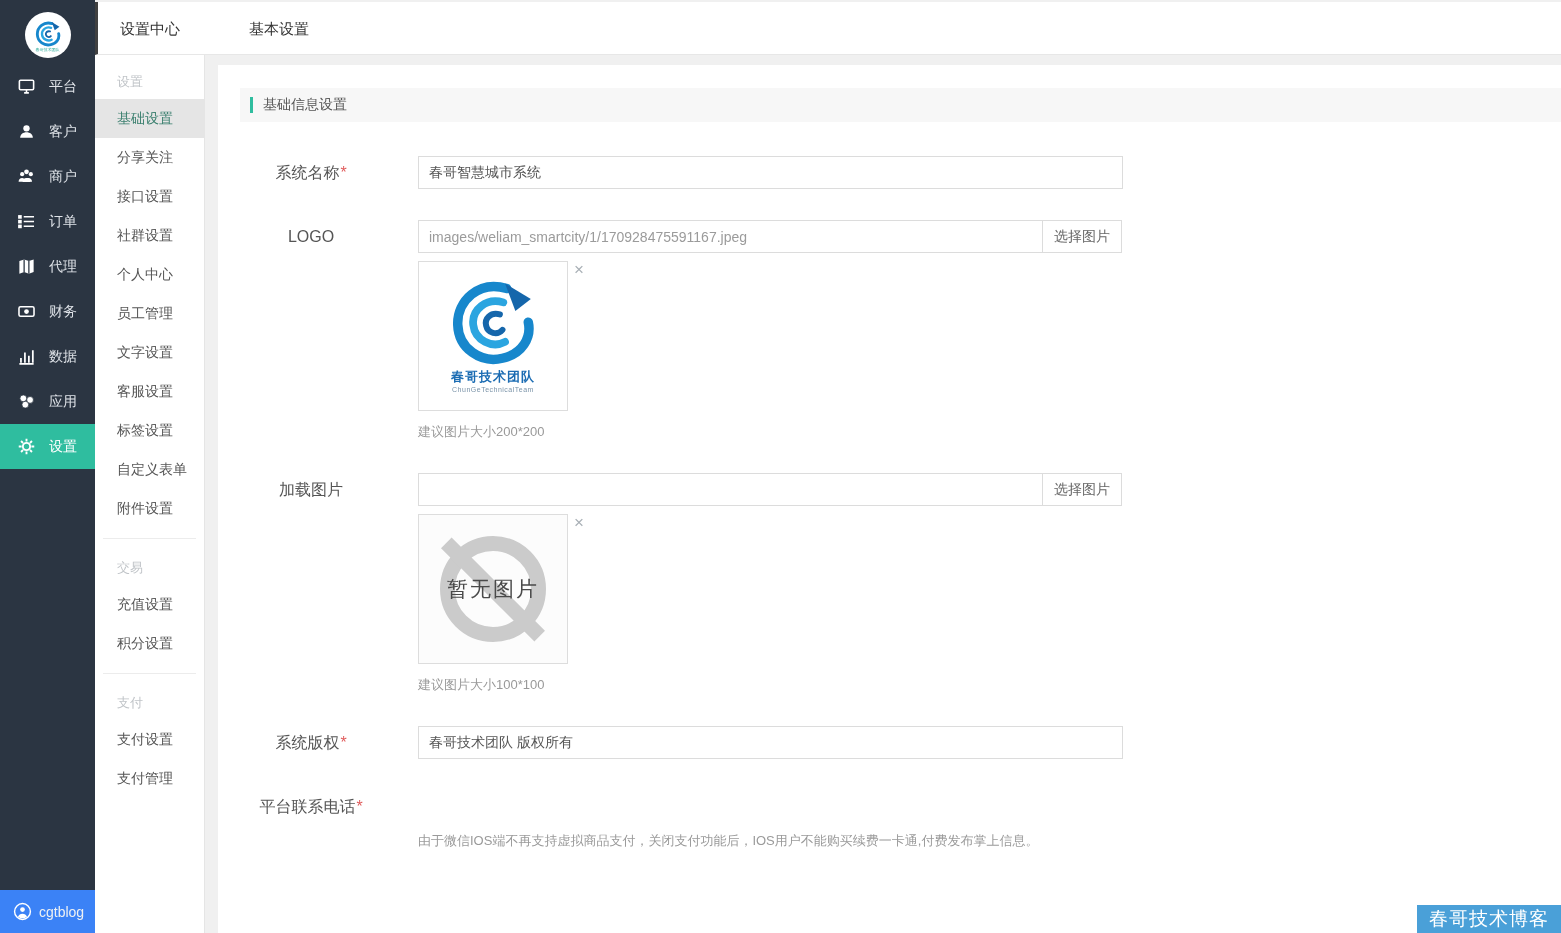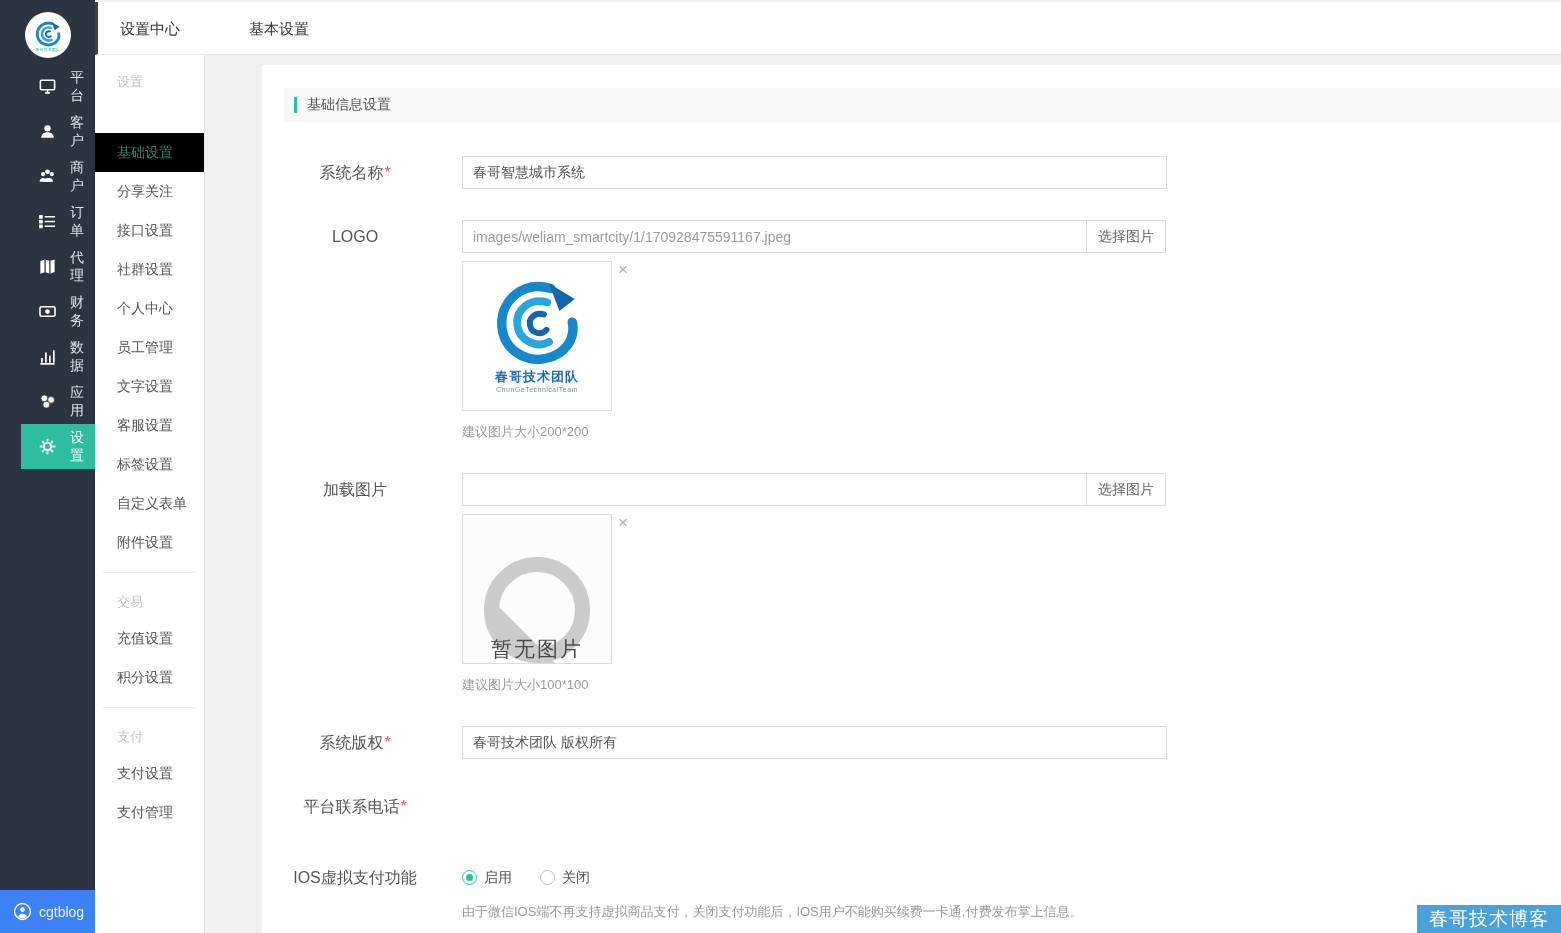--- a/index.html
+++ b/index.html
@@ -5,43 +5,43 @@
   * { margin:0; padding:0; box-sizing:border-box; }
   html,body { width:1561px; height:933px; overflow:hidden; background:#f0f0f0;
     font-family:"Liberation Sans","DejaVu Sans",sans-serif; }
 
   
   .sidebar { position:absolute; left:0; top:0; width:95px; height:933px; background:#2b3542; z-index:5; }
   .sidebar-logo-wrap { height:62px; display:flex; align-items:center; justify-content:center; padding-top:8px; }
   .sidebar-logo { width:46px; height:46px; border-radius:50%; background:#fff; display:flex; flex-direction:column; align-items:center; justify-content:center; overflow:hidden; }
   .sidebar-logo svg { width:26px; height:26px; margin-top:3px; }
   .sidebar-logo .mini-brand { font-size:4px; color:#2fae9b; line-height:5px; white-space:nowrap; }
-  .nav { margin-top:2px;padding-left:21px; }
+  .nav { margin-top:2px; }
   .nav-item { height:45px; display:flex; align-items:center; padding-left:17px; cursor:pointer; color:#dfe3e8; font-size:14px; }
   .nav-item .nicon { width:19px; height:19px; margin-right:13px; display:flex; align-items:center; justify-content:center; }
   .nav-item .nicon svg { width:19px; height:19px; }
   .nav-item.active { background:#2fbd9f; color:#fff; }
   .sidebar-footer { position:absolute; left:0; bottom:0; width:95px; height:43px; background:#3b82f6; display:flex; align-items:center; padding-left:13px; color:#eef1f3; font-size:14px; cursor:pointer; }
   .sidebar-footer svg { width:19px; height:19px; margin-right:7px; }
 
   
   .topbar { position:absolute; left:95px; top:2px; width:1466px; height:53px; background:#fff; border-bottom:1px solid #e7e7e7; border-left:3px solid #404040; z-index:4; }
   .topbar-title { position:absolute; left:22px; top:0; line-height:53px; font-size:15px; color:#333; }
   .topbar-tab { position:absolute; left:136px; top:0; line-height:53px; font-size:15px; color:#333; cursor:pointer;margin-left:15px; }
 
   
   .submenu { position:absolute; left:95px; top:53px; width:110px; height:880px; background:#fff; border-right:1px solid #e5e5e5; z-index:3; }
   .submenu-section-label { padding:20px 0 8px 22px; font-size:13px; color:#c0c4c8; }
   .submenu-item { height:39px; line-height:39px; padding-left:22px; font-size:14px; color:#555; cursor:pointer; white-space:nowrap; }
-  .submenu-item.active { background:#000000; color:#3a7f6e;margin-top:34px; }
+  .submenu-item.active { background:#e5e5e5; color:#3a7f6e; }
   .submenu-divider { border-top:1px solid #ececec; margin:10px 8px 0 8px; }
 
   
   .content { position:absolute; left:205px; top:53px; width:1356px; height:880px; background:#f0f0f0; }
-  .card { position:absolute; left:13px; top:12px; right:0; bottom:0; background:#fff; overflow:hidden;margin-left:44px; }
+  .card { position:absolute; left:13px; top:12px; right:0; bottom:0; background:#fff; overflow:hidden; }
   .card-header { margin:23px 0 0 22px; height:34px; background:#f7f7f7; display:flex; align-items:center; }
   .accent-bar { width:3px; height:16px; background:#2fbd9f; margin-left:10px; }
   .card-header-title { margin-left:10px; font-size:14px; color:#555; }
 
   .form { padding-top:34px; }
   .row { display:flex; }
   .flabel { width:200px; padding-right:14px; text-align:center; font-size:16px; color:#555; line-height:33px; white-space:nowrap; }
   .req { color:#e05c5c; margin-left:1px; }
   .tinput { height:33px; border:1px solid #dcdcdc; padding:0 10px; font-size:14px; color:#555; background:#fff; outline:none; font-family:inherit; }
   .w-full { width:705px; }
@@ -53,21 +53,21 @@
   .preview-wrap { position:relative; margin:8px 0 0 200px; width:190px; }
   .preview-box { width:150px; height:150px; border:1px solid #ddd; background:#fff; display:flex; align-items:center; justify-content:center; }
   .close-x { position:absolute; left:156px; top:0px; font-size:17px; color:#a9b0b6; cursor:pointer; line-height:17px; }
   .hint { margin:12px 0 0 200px; font-size:13px; color:#999; }
 
   .logo-preview { display:flex; flex-direction:column; align-items:center; }
   .logo-preview svg { width:92px; height:86px; }
   .logo-cn { font-size:13px; font-weight:bold; color:#1b6cb3; letter-spacing:1px; margin-top:2px; }
   .logo-en { font-size:7px; color:#7a93a8; letter-spacing:.5px; }
 
-  .noimg-box { width:148px; height:148px; background:#fcfcfc; position:relative; display:flex; align-items:flex-end; justify-content:center; overflow:hidden; }
+  .noimg-box { width:148px; height:148px; background:#fcfcfc; position:relative; display:flex; align-items:center; justify-content:center; overflow:hidden; }
   .noimg-circle { width:106px; height:106px; border:15px solid #cbcbcb; border-radius:50%; }
   .noimg-slash { position:absolute; width:132px; height:15px; background:#cbcbcb; transform:rotate(45deg); }
   .noimg-text { position:absolute; font-size:21px; color:#4a4a4a; letter-spacing:2px; }
 
   .radio-group { display:flex; align-items:center; height:33px; }
   .radio-opt { display:flex; align-items:center; margin-right:28px; cursor:pointer; }
   .radio-circle { width:15px; height:15px; border-radius:50%; border:1px solid #c6c6c6; background:#fff; display:flex; align-items:center; justify-content:center; }
   .radio-circle.checked { border-color:#2fbd9f; }
   .radio-dot { width:7px; height:7px; border-radius:50%; background:#2fbd9f; }
   .radio-label { margin-left:7px; font-size:14px; color:#555; }
@@ -276,34 +276,19 @@
 
       <div class="row" style="margin-top:32px;">
         <div class="flabel"><span>系统版权</span><span class="req">*</span></div>
         <input class="tinput w-full" value="春哥技术团队 版权所有" style="">
       </div>
 
       <div class="row" style="margin-top:31px;border-radius:16px;">
         <div class="flabel"><span>平台联系电话</span><span class="req">*</span></div>
       </div>
 
-      <div class="row" style="margin-top:38px;">
-        <div class="flabel"><span>IOS虚拟支付功能</span></div>
-        <div class="radio-group">
-          <span class="radio-opt">
-            <span class="radio-circle checked">
-                <span class="radio-dot"></span>
-              </span>
-            <span class="radio-label">启用</span>
-          </span>
-          <span class="radio-opt">
-            <span class="radio-circle"></span>
-            <span class="radio-label">关闭</span>
-          </span>
-        </div>
-      </div>
       <div class="help-text">由于微信IOS端不再支持虚拟商品支付，关闭支付功能后，IOS用户不能购买续费一卡通,付费发布掌上信息。</div>
 
     </div>
   </div>
 </div>
 
 <div class="watermark">春哥技术博客</div>
 
 </body></html>

